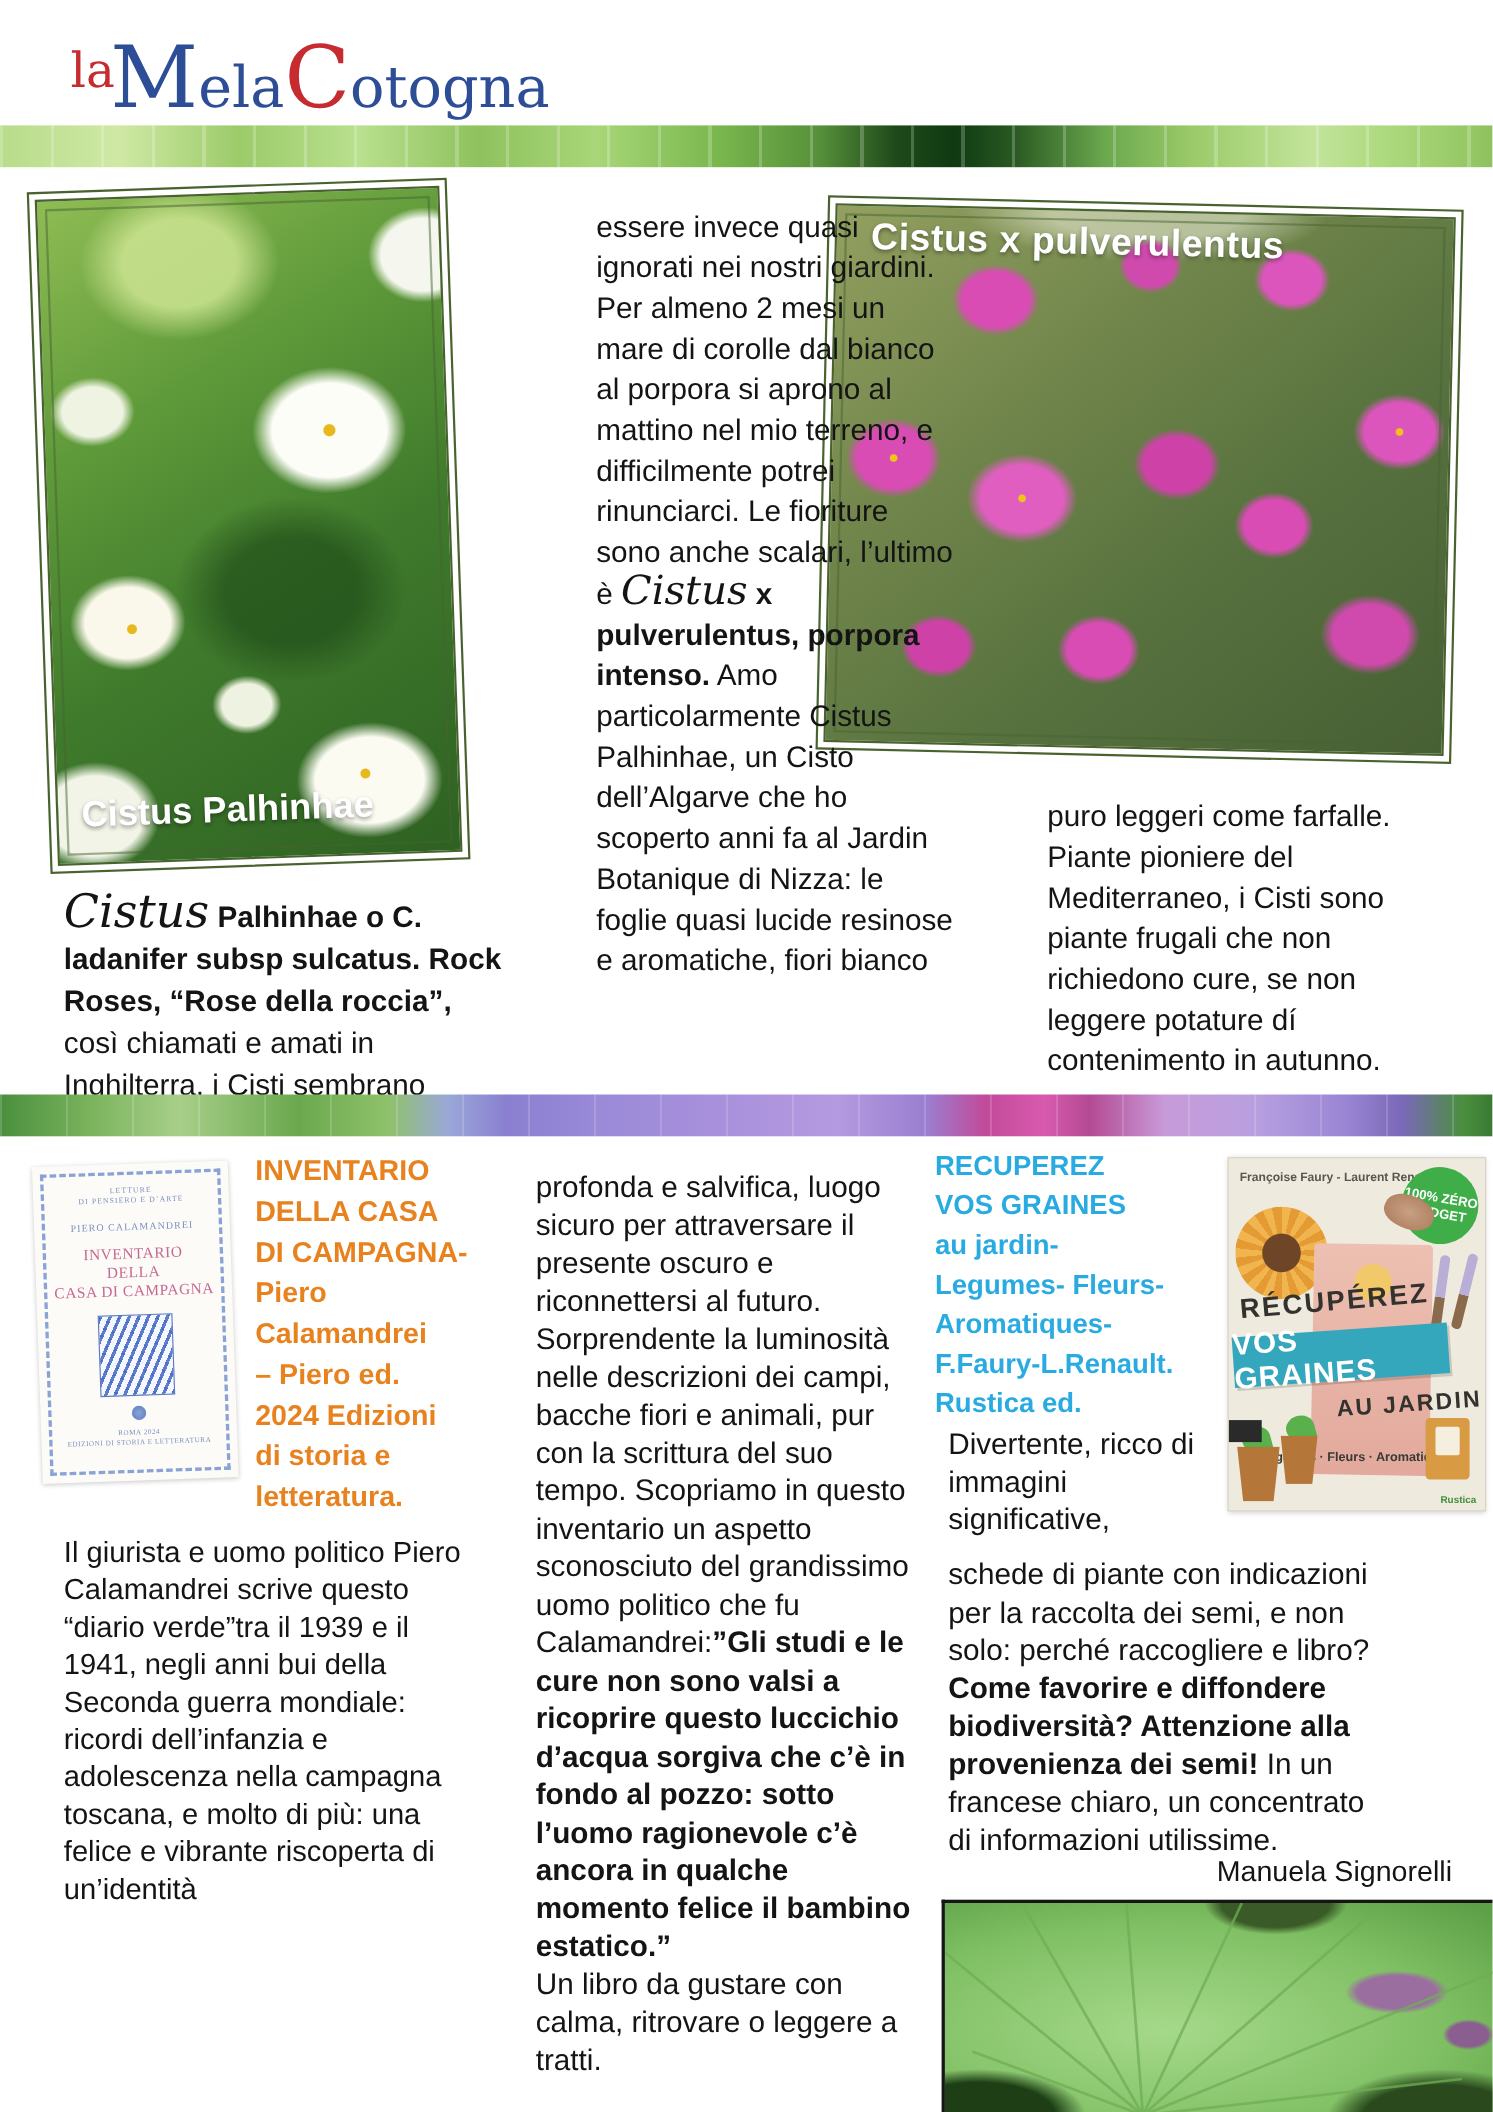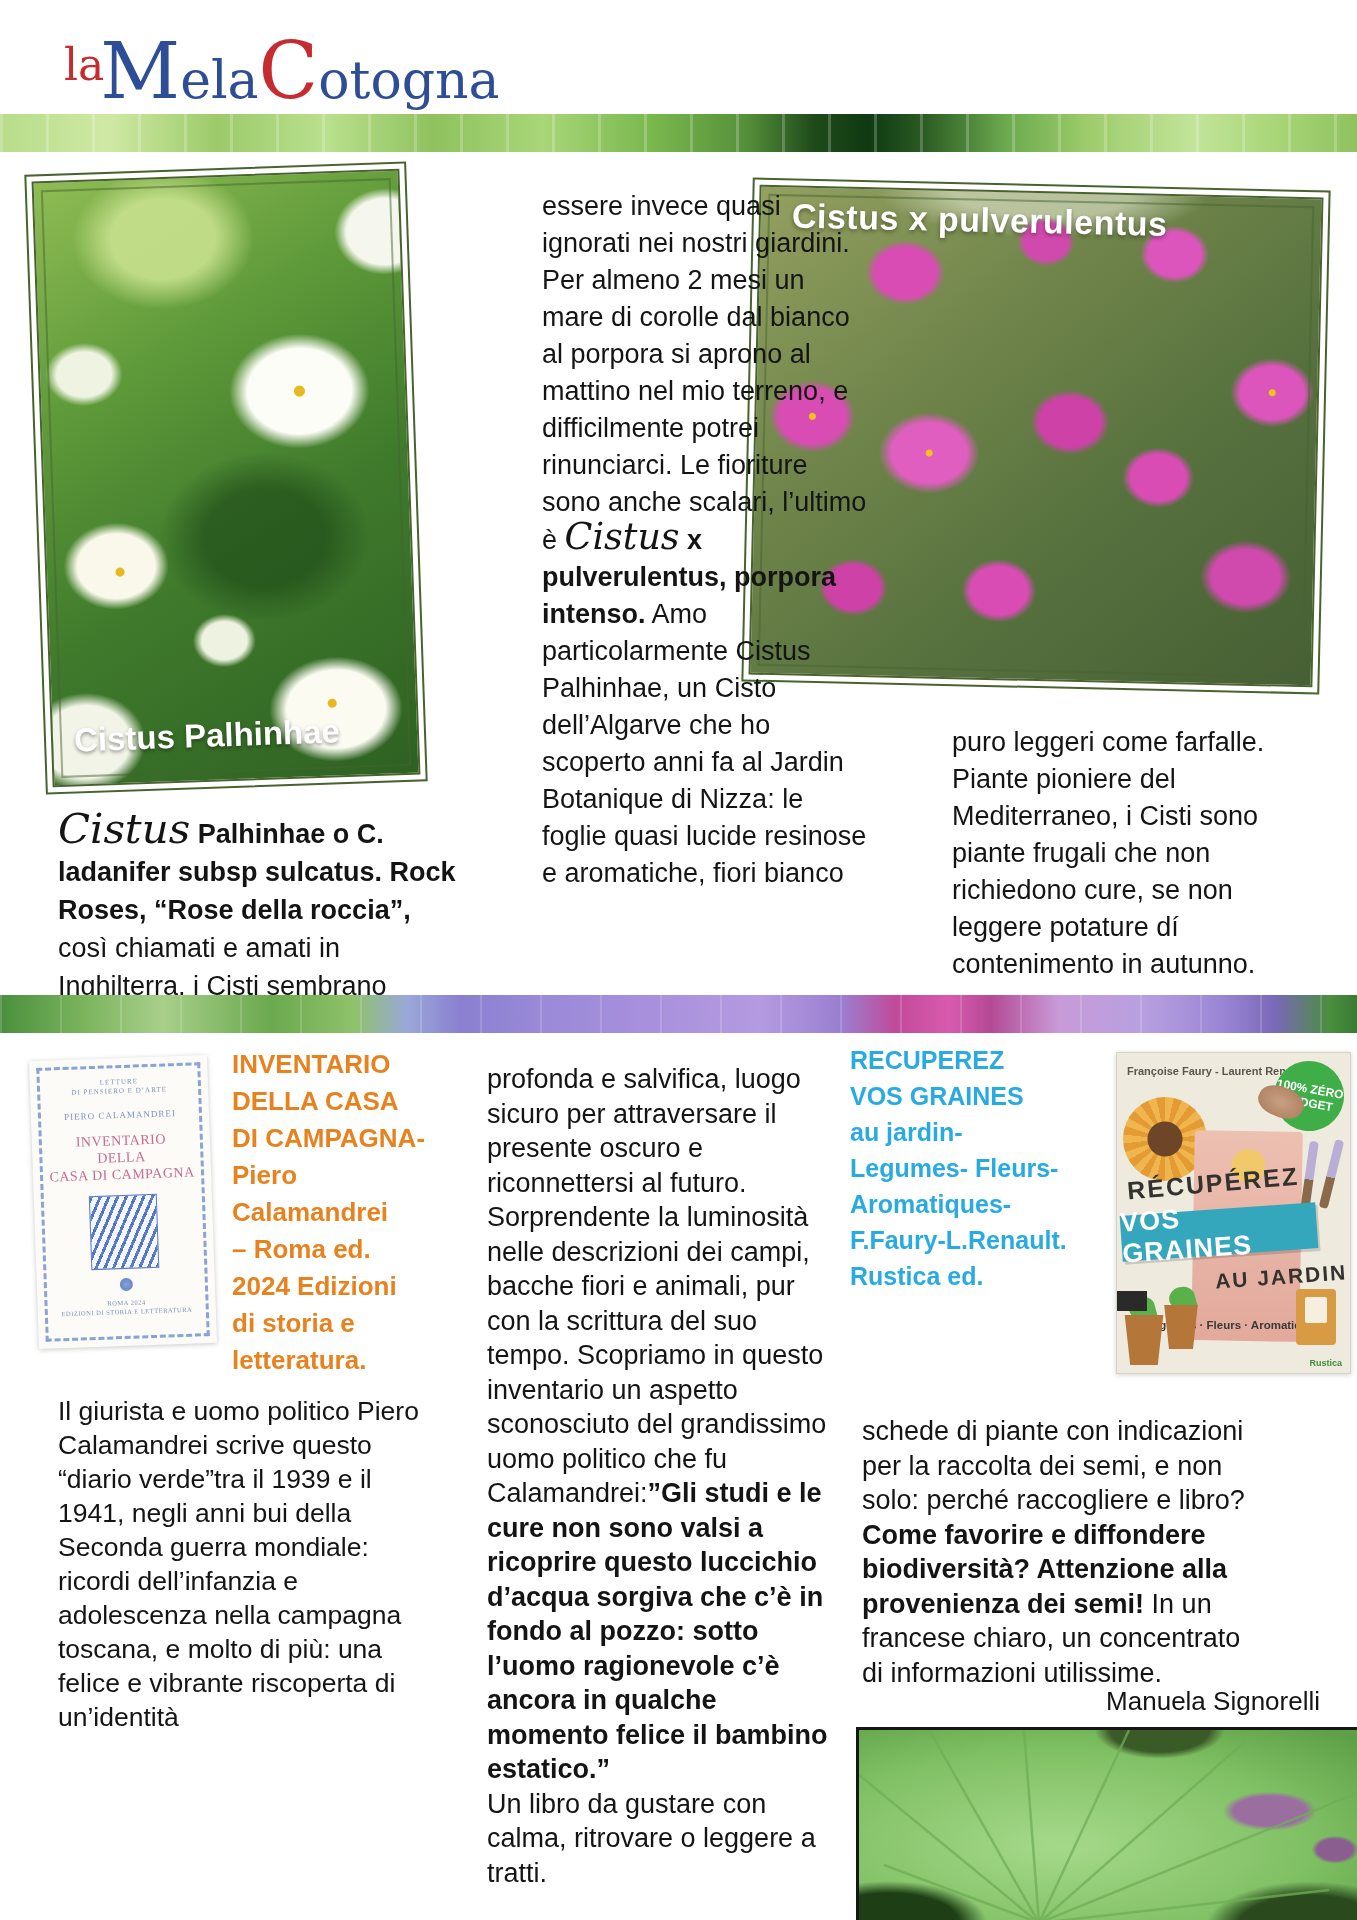--- a/index.html
+++ b/index.html
@@ -225,21 +225,21 @@
       </div>
     </div>
   </figure>
 
   <div class="orange-col">
     <span class="line">INVENTARIO</span>
     <span class="line">DELLA CASA</span>
     <span class="line">DI CAMPAGNA-</span>
     <span class="line">Piero</span>
     <span class="line">Calamandrei</span>
-    <span class="line">– Roma ed.</span>
+    <span class="line">– Piero ed.</span>
     <span class="line">2024 Edizioni</span>
     <span class="line">di storia e</span>
     <span class="line">letteratura.</span>
   </div>
 
   <div class="left-bottom-col">
     <p>Il giurista e uomo politico Piero Calamandrei scrive questo “diario verde”tra il 1939 e il 1941, negli anni bui della Seconda guerra mondiale: ricordi dell’infanzia e adolescenza nella campagna toscana, e molto di più: una felice e vibrante riscoperta di un’identità</p>
   </div>
 
   <div class="mid-bottom-col">
@@ -249,20 +249,21 @@
   <div class="blue-col">
     <div class="blue-head">
       <span class="line">RECUPEREZ</span>
       <span class="line">VOS GRAINES</span>
       <span class="line">au jardin-</span>
       <span class="line">Legumes- Fleurs-</span>
       <span class="line">Aromatiques-</span>
       <span class="line">F.Faury-L.Renault.</span>
       <span class="line">Rustica ed.</span>
     </div>
+    <p class="body-sm">Divertente, ricco di immagini significative,</p>
   </div>
 
   <figure class="book2" style="margin:0;">
     <div class="b2-authors">Françoise Faury - Laurent Renault</div>
     <div class="b2-badge">100% ZÉRO BUDGET</div>
     <div class="b2-sunflower"></div>
     <div class="b2-pod"></div>
     <div class="b2-bag">
       <div class="b2-bag-sun"></div>
     </div>

